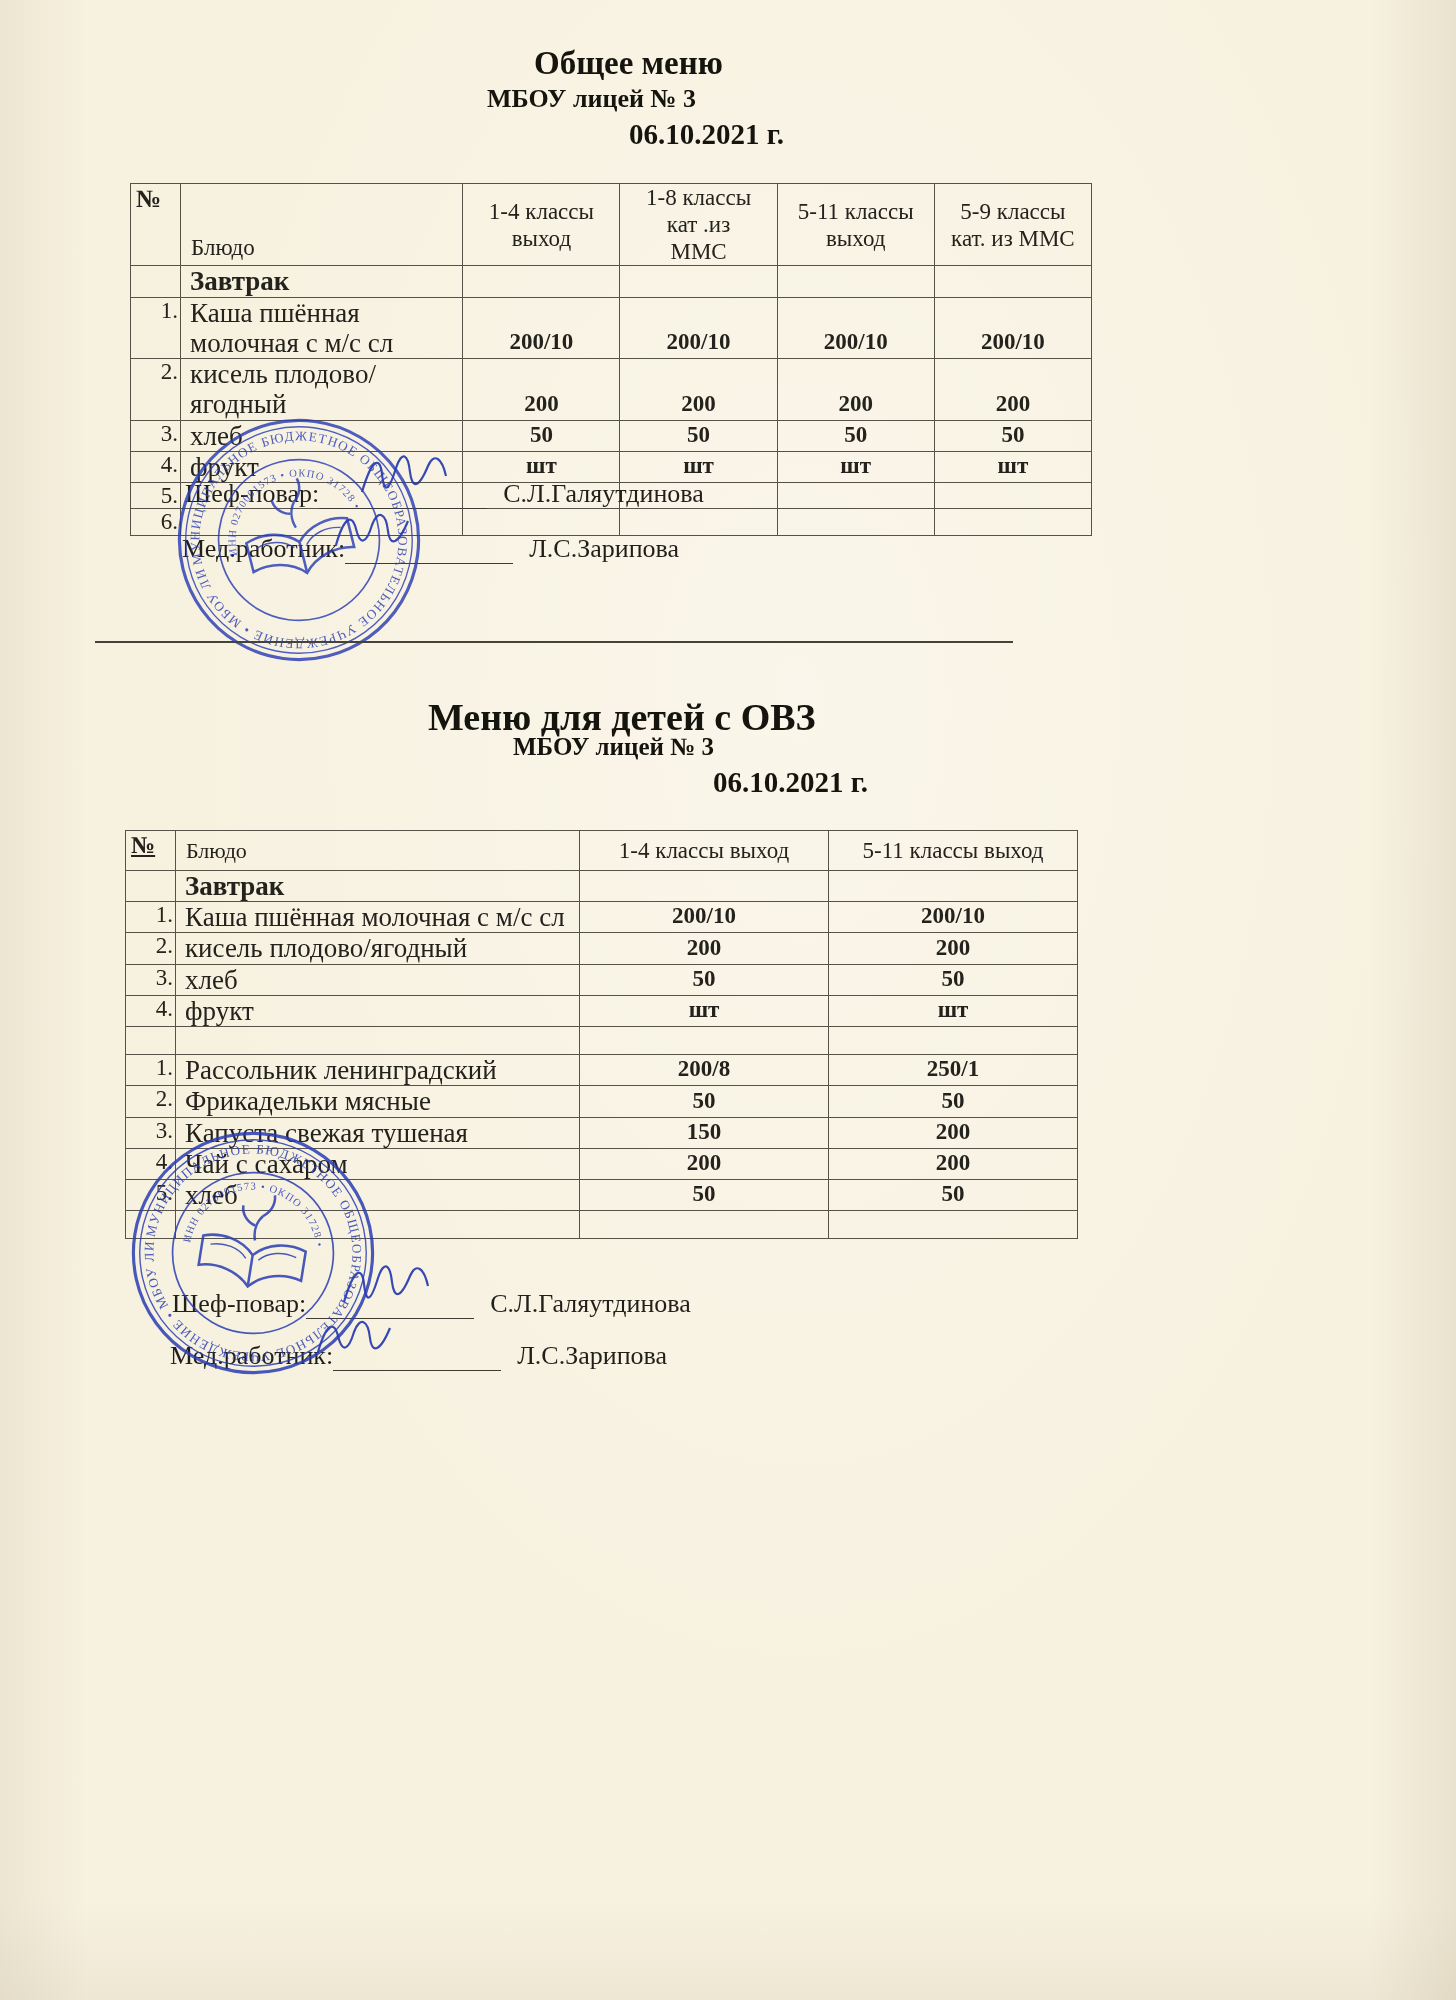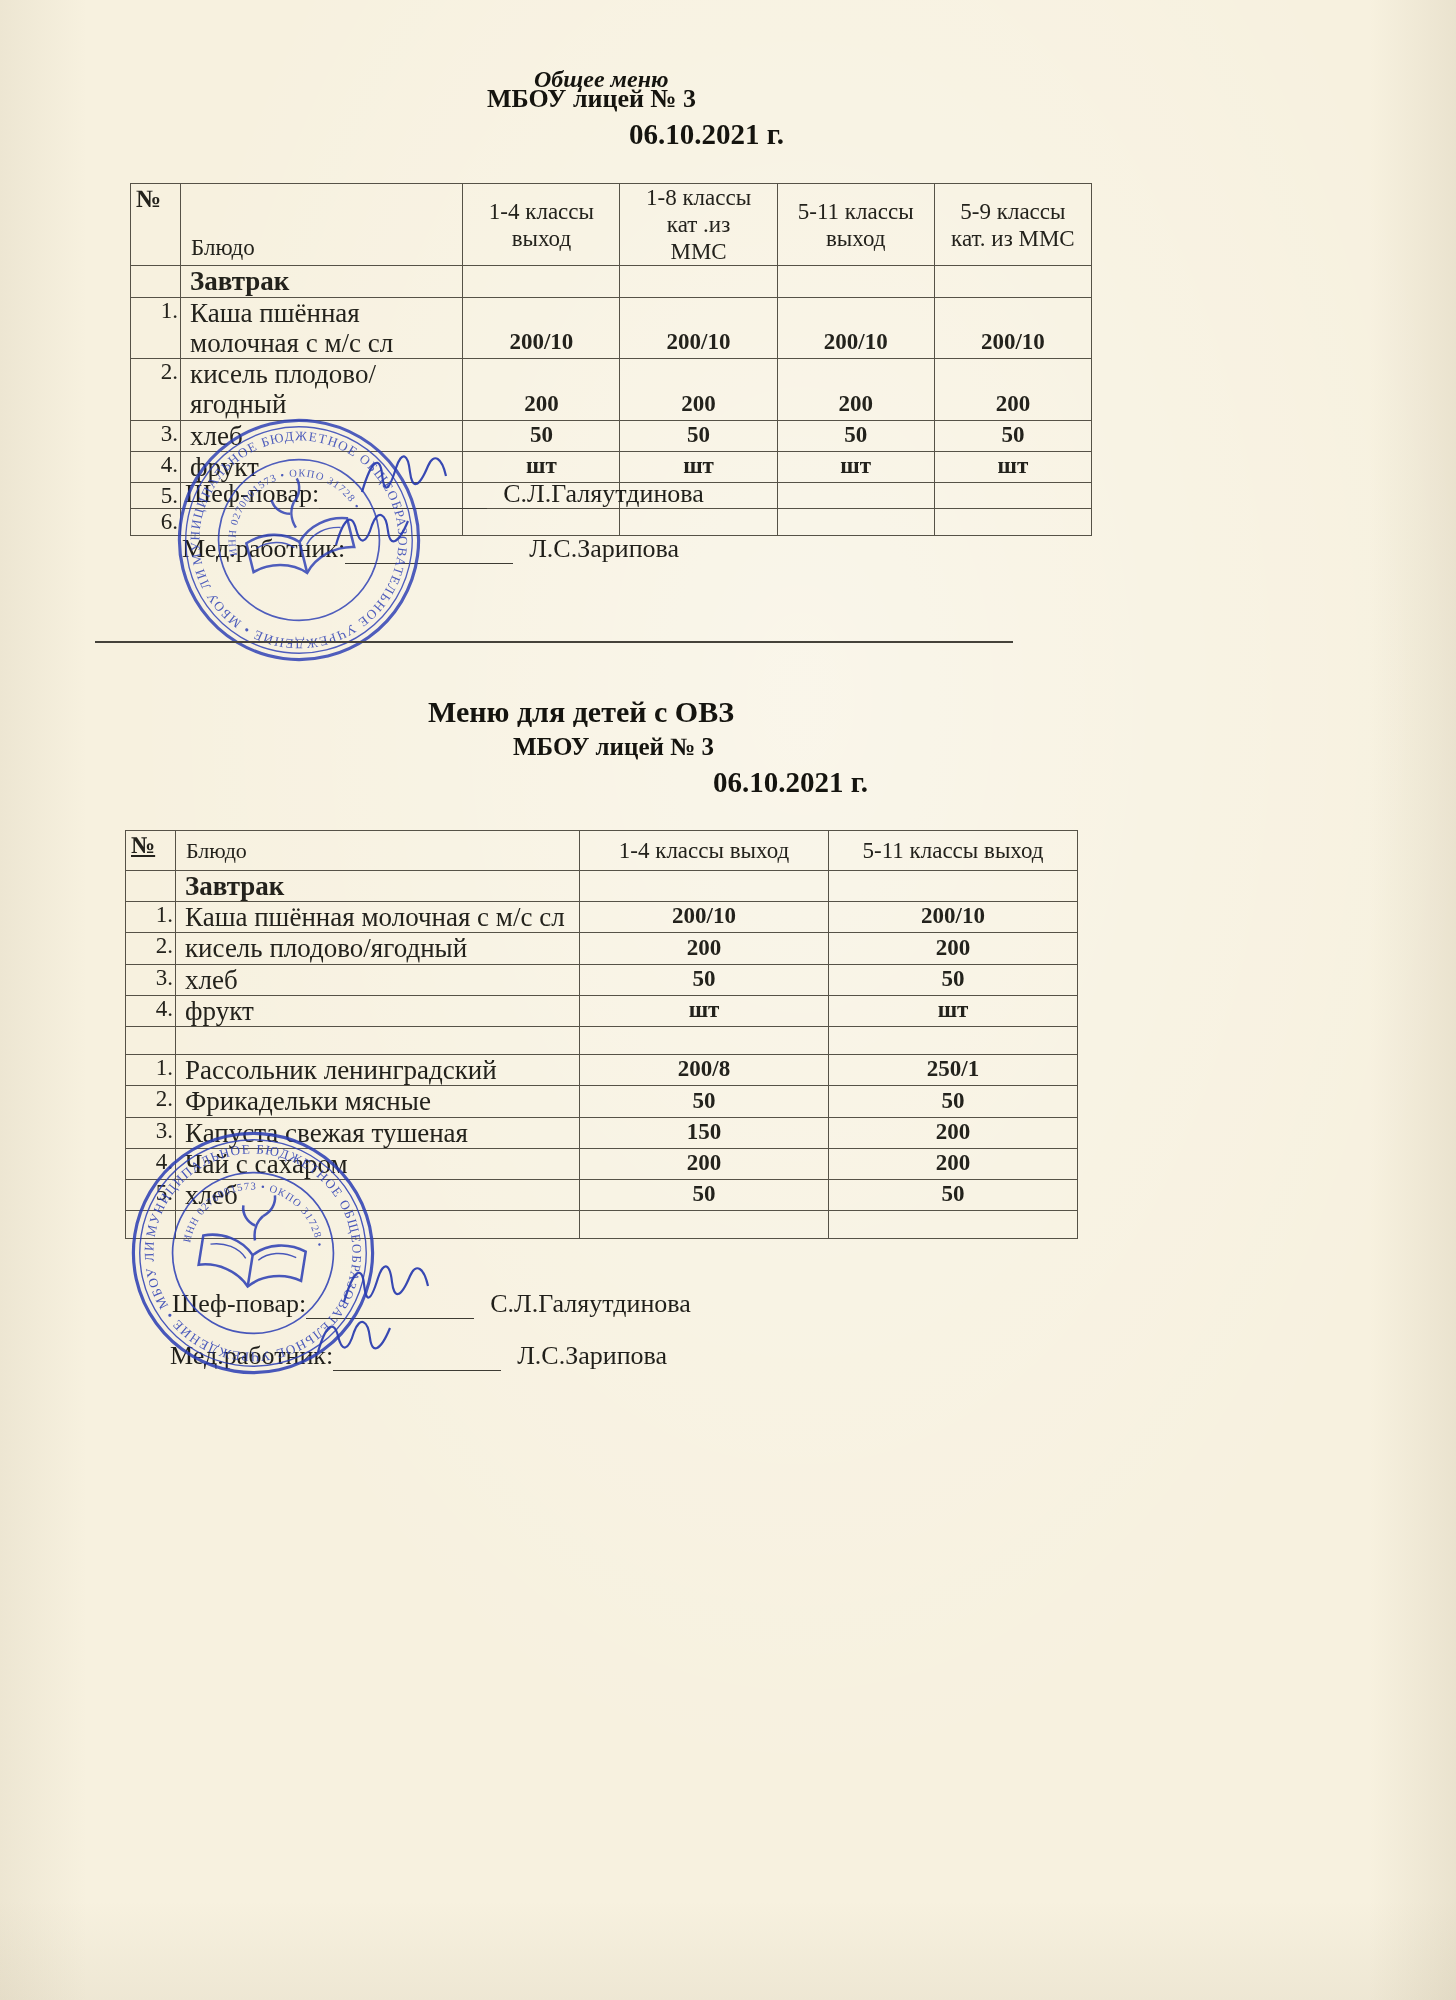--- a/index.html
+++ b/index.html
@@ -90,21 +90,21 @@
           <path d="M79,118 C92,114 106,117 114,126" stroke-width="1.4"></path>
           <path d="M161,118 C148,114 134,117 126,126" stroke-width="1.4"></path>
           <path d="M120,108 C117,99 119,90 124,84"></path>
           <path d="M124,84 C131,79 134,71 132,63"></path>
           <path d="M118,94 C110,92 104,85 104,77"></path>
         </g>
       </g>
     </defs>
   </svg>
 
-  <div class="abs title" style="left:534px;top:66px;font-size:24px;font-style:italic;">Общее меню</div>
+  <div class="abs title" style="left:534px;top:45px;font-size:33px;">Общее меню</div>
   <div class="abs title" style="left:487px;top:84px;font-size:26px;">МБОУ лицей № 3</div>
   <div class="abs title" style="left:629px;top:118px;font-size:29px;">06.10.2021 г.</div>
 
   <table id="table1" class="menu-table">
     <colgroup>
       <col class="c-num">
         <col class="c-dish">
         <col class="c-val">
         <col class="c-val">
         <col class="c-val">
@@ -193,21 +193,21 @@
   <svg class="scribble" style="left:330px;top:505px;" width="84" height="54" viewBox="0 0 84 54">
     <path d="M6,40 C14,12 22,8 26,24 C30,40 36,40 42,20 C48,4 56,8 58,26 C60,42 68,40 78,16" fill="none" stroke="#2336ae" stroke-width="2.2"></path>
   </svg>
 
   <svg class="stamp stamp1" viewBox="0 0 240 240">
       <use href="#stamp-g"></use>
     </svg>
 
   <div class="divider"></div>
 
-  <div class="abs title" style="left:428px;top:695px;font-size:30px;">Меню для детей с ОВЗ</div>
+  <div class="abs title" style="left:428px;top:695px;font-size:38px;">Меню для детей с ОВЗ</div>
   <div class="abs title" style="left:513px;top:733px;font-size:25px;">МБОУ лицей № 3</div>
   <div class="abs title" style="left:713px;top:766px;font-size:29px;">06.10.2021 г.</div>
 
   <table id="table2" class="menu-table">
     <colgroup>
       <col class="c-num">
         <col class="c-dish">
         <col class="c-val">
         <col class="c-val">
     </colgroup>

